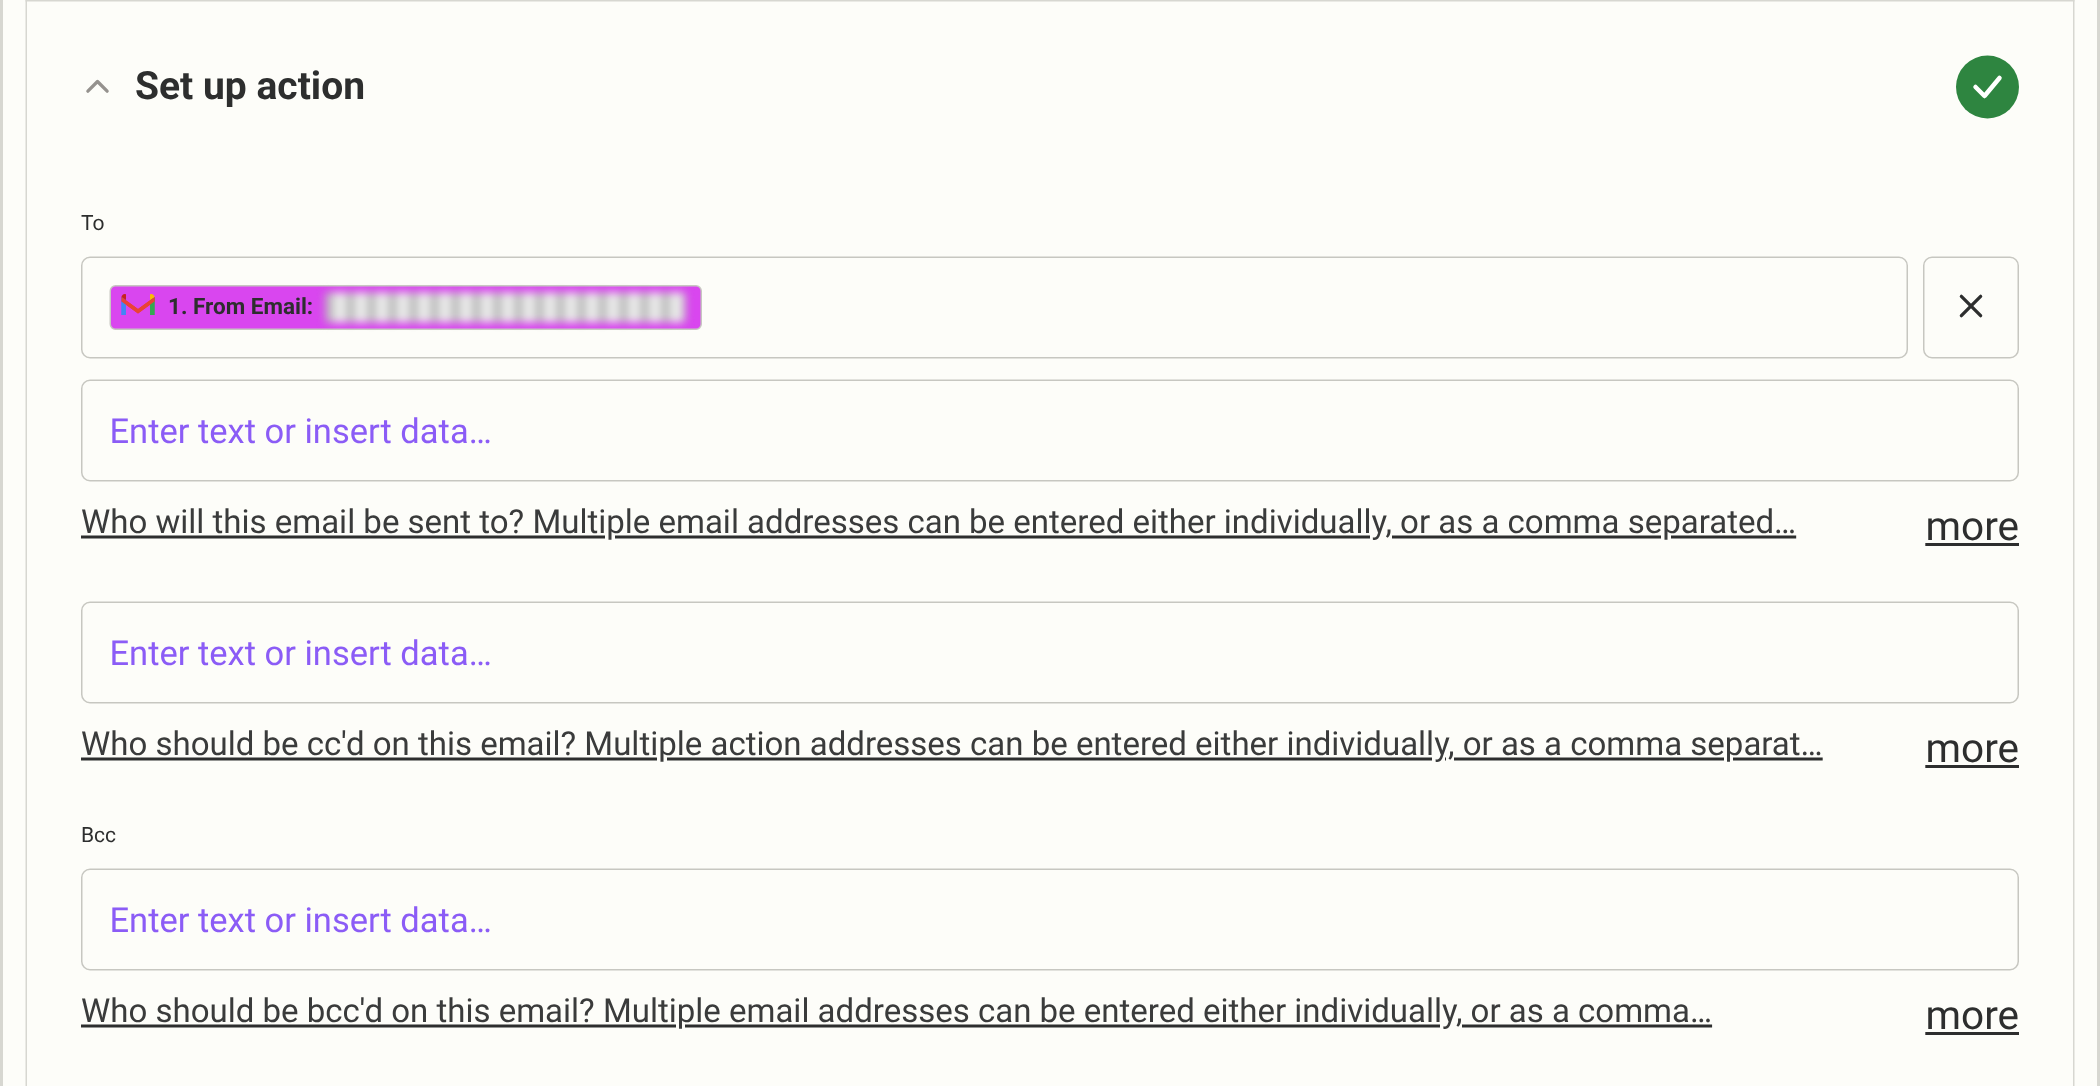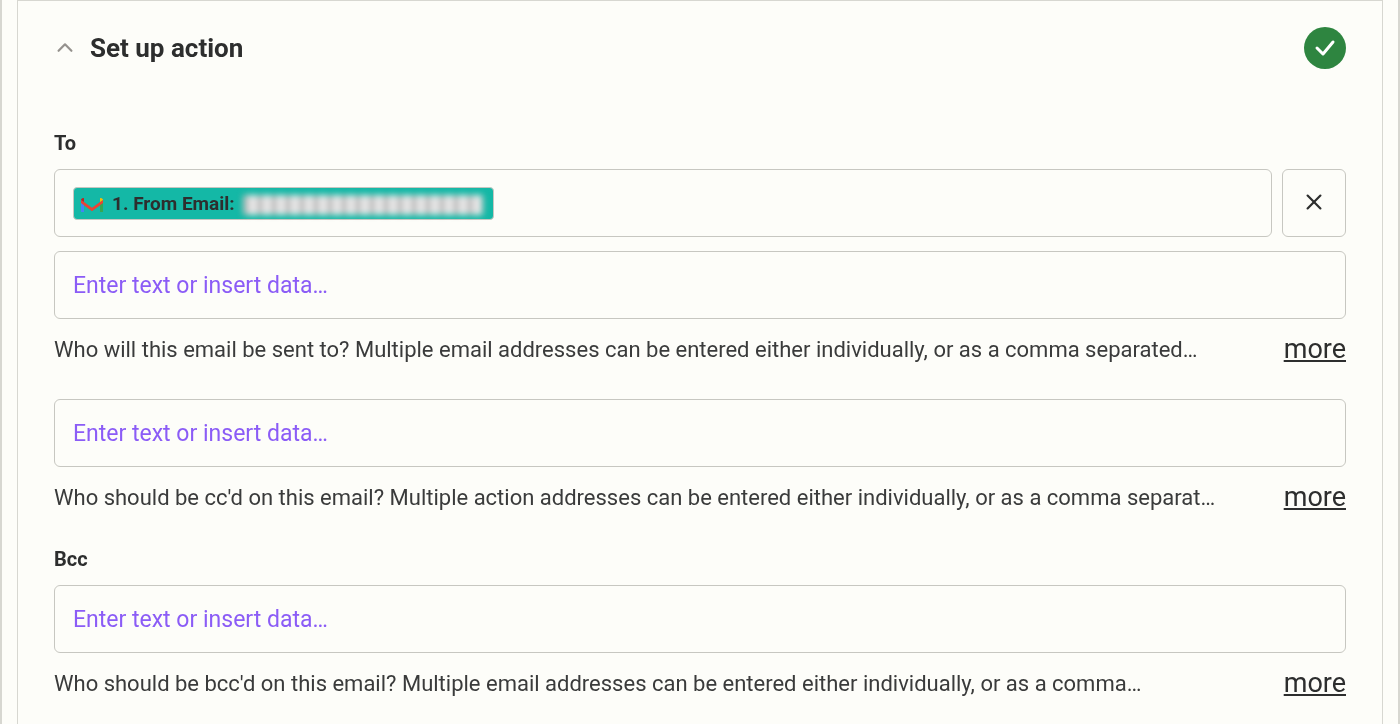--- a/index.html
+++ b/index.html
@@ -16,21 +16,21 @@
       border-right: 2px solid #d7d7d1;
       height: 100%;
       padding: 0 15px;
     }
     .panel {
       background: #fdfdf9;
       border-left: 1px solid #d7d7d1;
       border-right: 1px solid #d7d7d1;
       border-top: 1px solid #d7d7d1;
       height: 100%;
-      padding: 26px 36px 0 36px;
+      padding: 36px 36px 0 36px;
     }
     .section-header {
       display: flex;
       align-items: center;
       justify-content: space-between;
       margin-bottom: 62px;
     }
     .section-header-left {
       display: flex;
       align-items: center;
@@ -52,22 +52,22 @@
       background: #2e8540;
       display: flex;
       align-items: center;
       justify-content: center;
       color: #fff;
     }
     .field-block {
       margin-bottom: 34px;
     }
     .field-label {
-      font-size: 20px;
-      font-weight: 700;
+      font-size: 14px;
+      font-weight: 400;
       color: #2d2e2e;
       margin-bottom: 14px;
       display: block;
     }
     .input-row {
       display: flex;
       gap: 10px;
       margin-bottom: 14px;
       align-items: stretch;
     }
@@ -91,50 +91,51 @@
       border: 1px solid #c7c7c1;
       border-radius: 6px;
       background: #fdfdf9;
       display: flex;
       align-items: center;
       justify-content: center;
       cursor: pointer;
     }
     .pill {
       display: inline-flex;
-      align-items: flex-end;
+      align-items: flex-start;
       gap: 8px;
       border: 1px solid #c7c7c1;
       border-radius: 4px;
       padding: 4px 10px 4px 6px;
-      background: #14b8a6;
-      font-size: 19px;
+      background: #d946ef;
+      font-size: 15px;
       color: #2d2e2e;
     }
     .pill-icon {
       width: 24px;
       height: 18px;
       display: inline-flex;
       align-items: center;
       justify-content: center;
     }
     .pill-label { font-weight: 700; }
     .pill-value {
       display:inline-block;
       width: 240px; height: 20px;
       filter: blur(3px);
       background:
         repeating-linear-gradient(90deg, #bdbdbd 0 6px, #eaeaea 6px 14px);
       border-radius: 2px;
     }
     .help-row {
       display: flex;
-      align-items: flex-end;
+      align-items: flex-start;
       justify-content: space-between;
       gap: 28px;
+      text-decoration: underline;
     }
     .help-text {
       font-size: 22px;
       color: #3a3b3b;
       line-height: 1.3;
       flex: 1;
       white-space: nowrap;
       overflow: hidden;
       text-overflow: ellipsis;
     }

